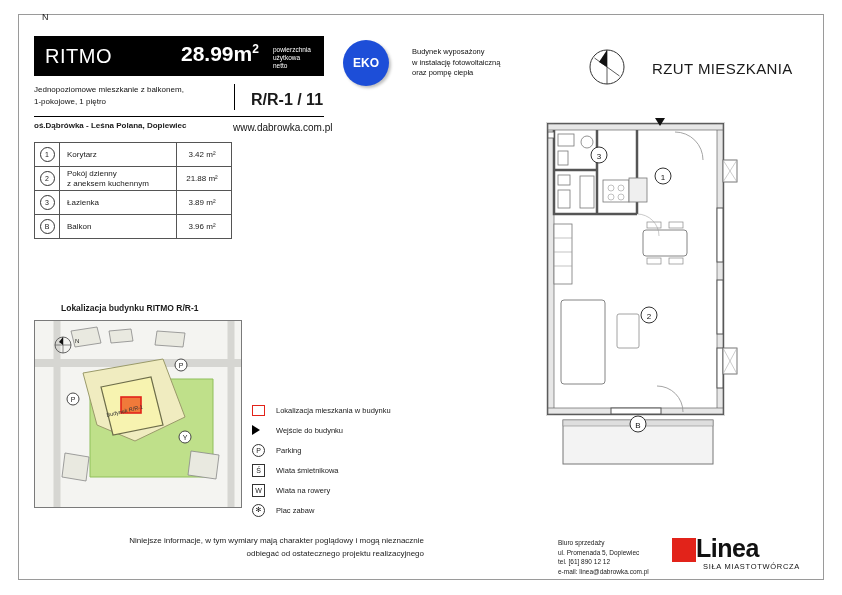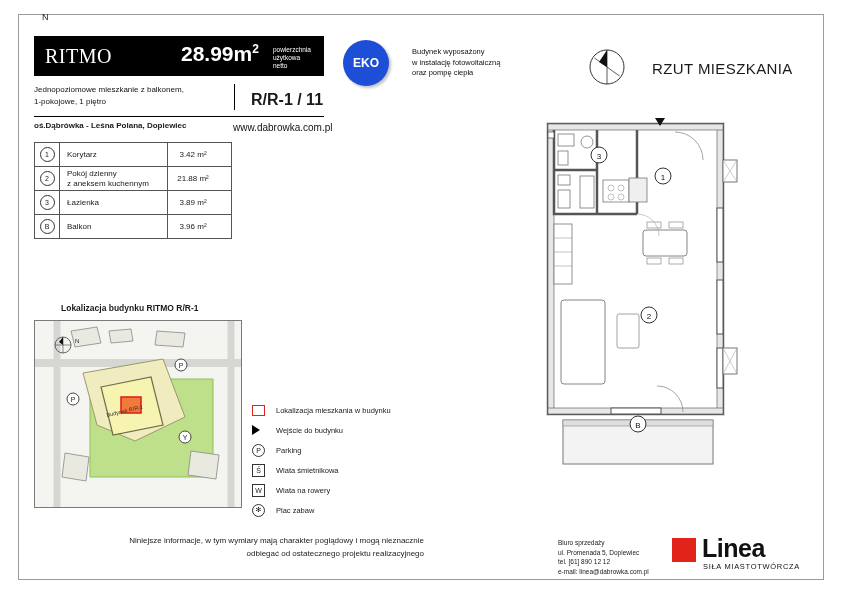--- a/index.html
+++ b/index.html
@@ -37,21 +37,20 @@
     height: 40px;
     background: #000000;
     color: #ffffff;
   }
   .hdr-name {
     position: absolute;
     left: 11px;
     top: 9px;
     font-size: 20px;
     letter-spacing: 0.5px;
-    font-family: Liberation Serif, serif;
   }
   .hdr-area {
     position: absolute;
     left: 147px;
     top: 6px;
     font-size: 21px;
     font-weight: bold;
   }
   .hdr-area sup { font-size: 12px; }
   .hdr-sub {
@@ -182,21 +181,21 @@
     width: 24px;
     text-align: center;
   }
   .rooms .c-name {
     padding-left: 7px;
     line-height: 10px;
   }
   .rooms .c-area {
     width: 50px;
     text-align: center;
-    padding-right: 13px;
+    padding-right: 4px;
   }
   .bubble {
     display: inline-flex;
     align-items: center;
     justify-content: center;
     width: 13px; height: 13px;
     border: 1px solid #333;
     border-radius: 50%;
     font-size: 7px;
     line-height: 1;
@@ -295,21 +294,21 @@
     height: 40px;
   }
   .logo-sq {
     position: absolute;
     left: 0; top: 4px;
     width: 24px; height: 24px;
     background: #e2231a;
   }
   .logo-word {
     position: absolute;
-    left: 30px; top: 0px;
+    left: 24px; top: 0px;
     font-size: 25px;
     font-weight: bold;
     letter-spacing: -0.5px;
     color: #111;
   }
   .logo-tag {
     position: absolute;
     left: 31px; top: 28px;
     font-size: 7.5px;
     letter-spacing: 0.7px;

